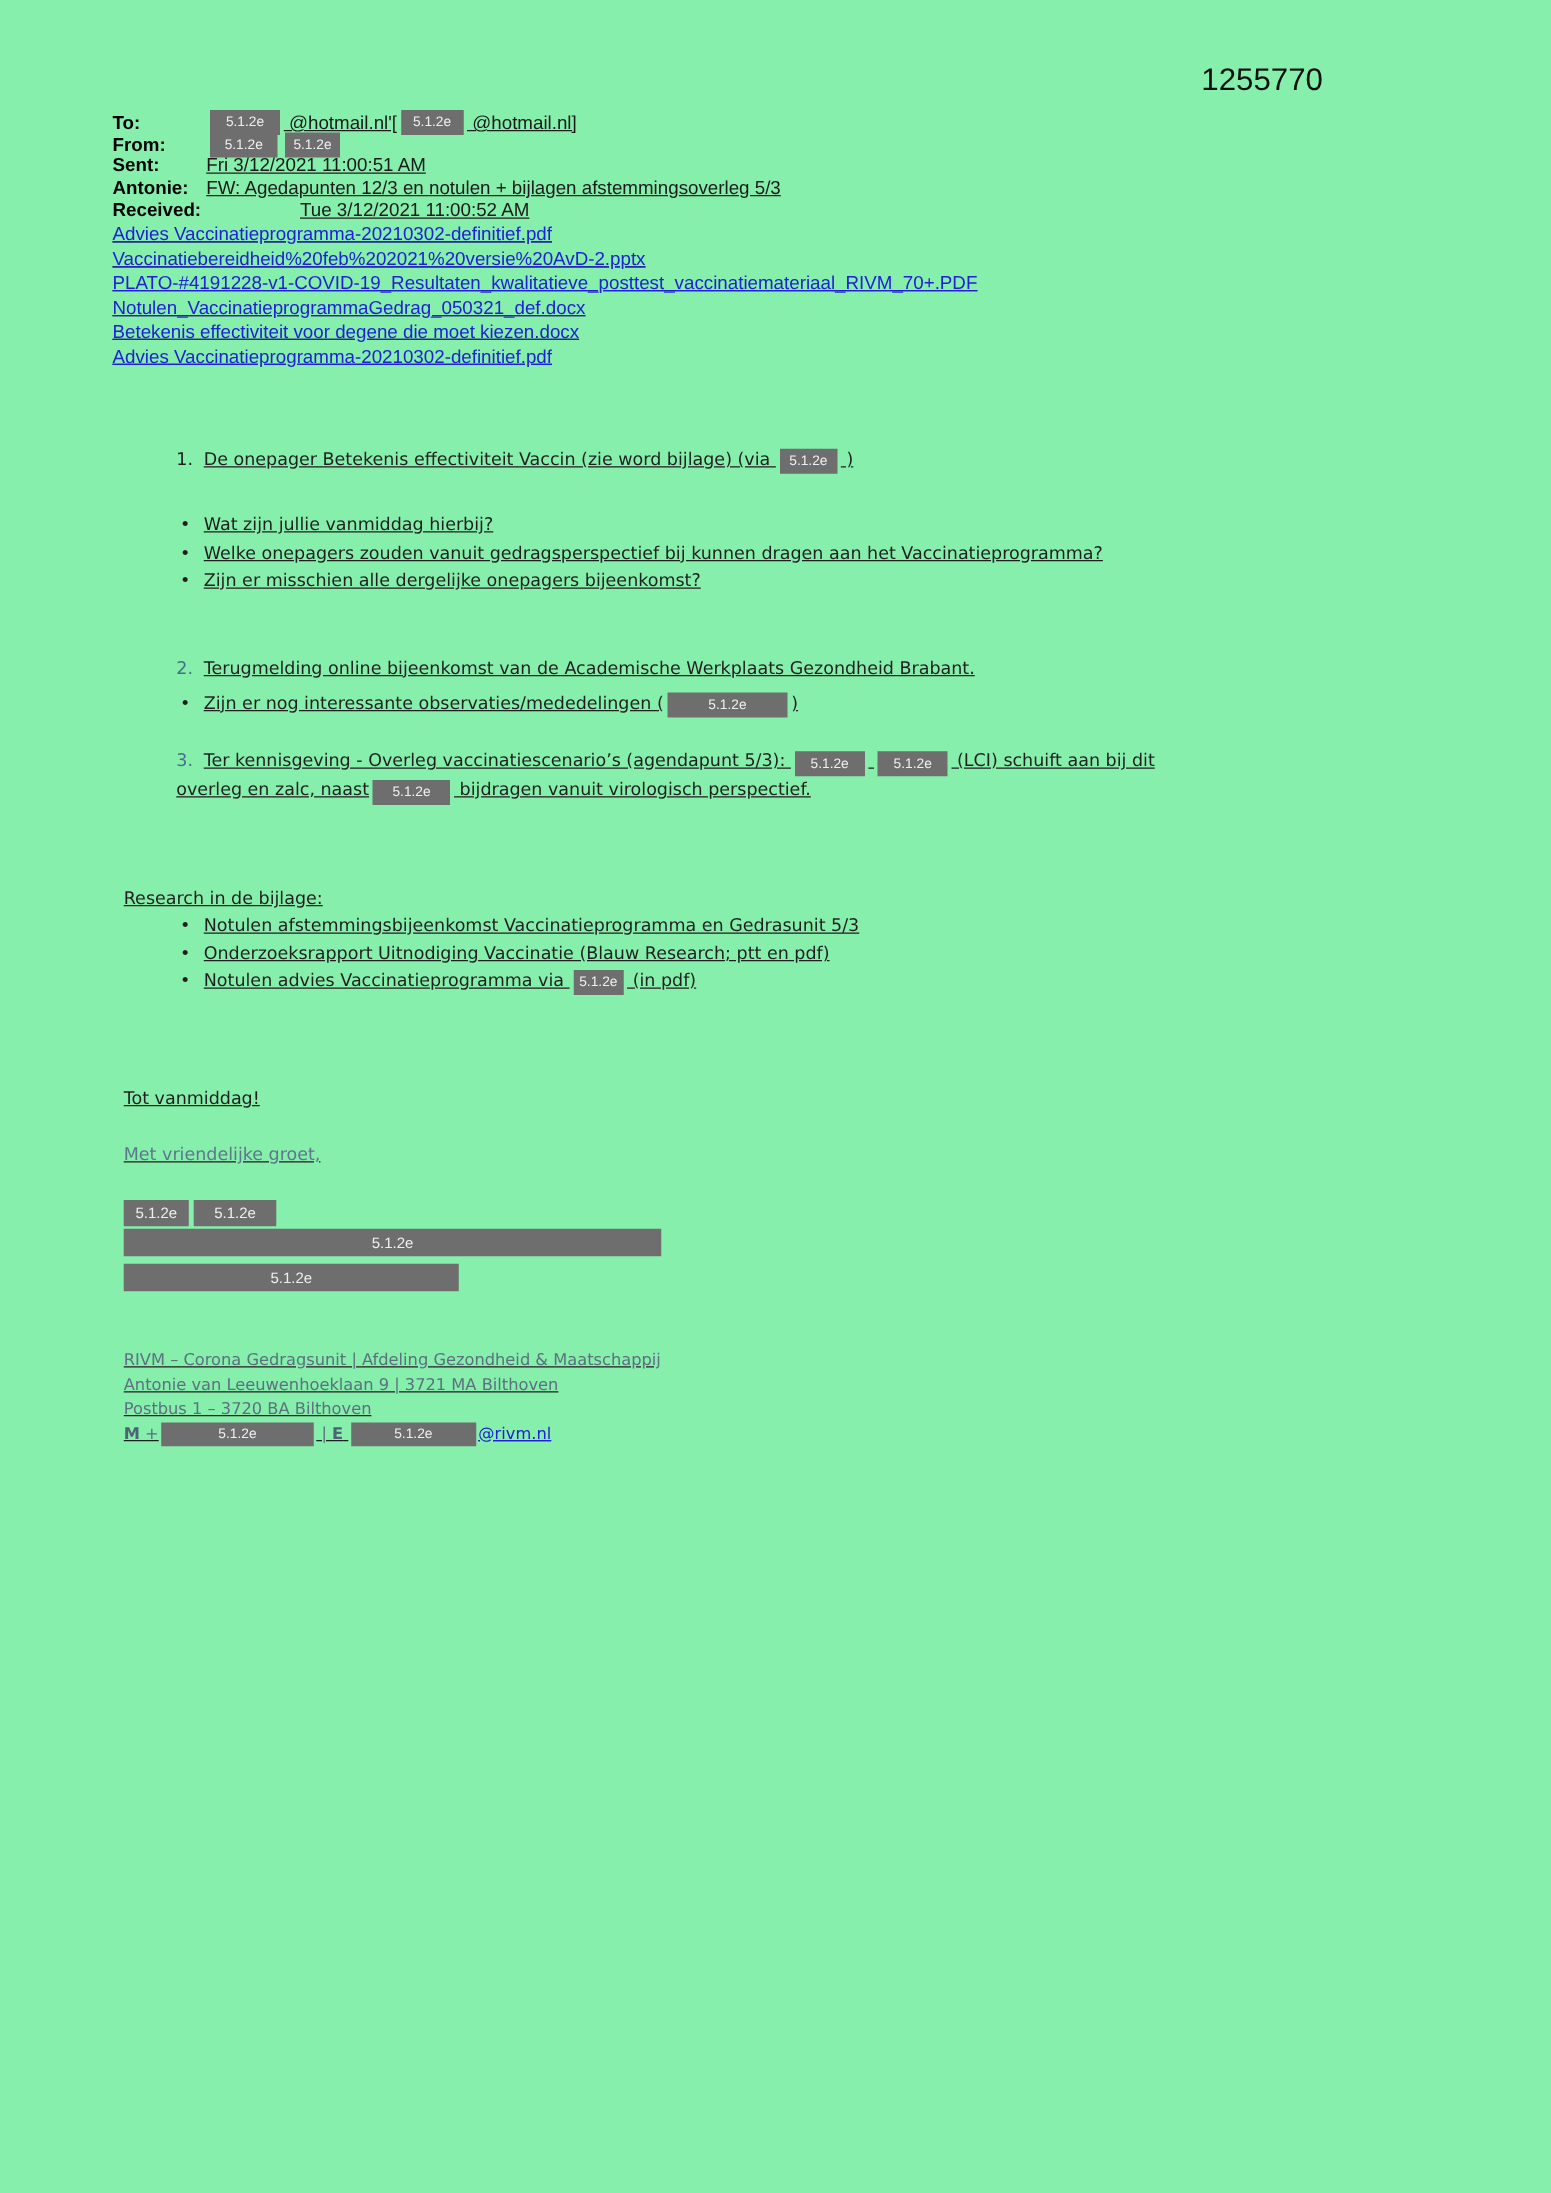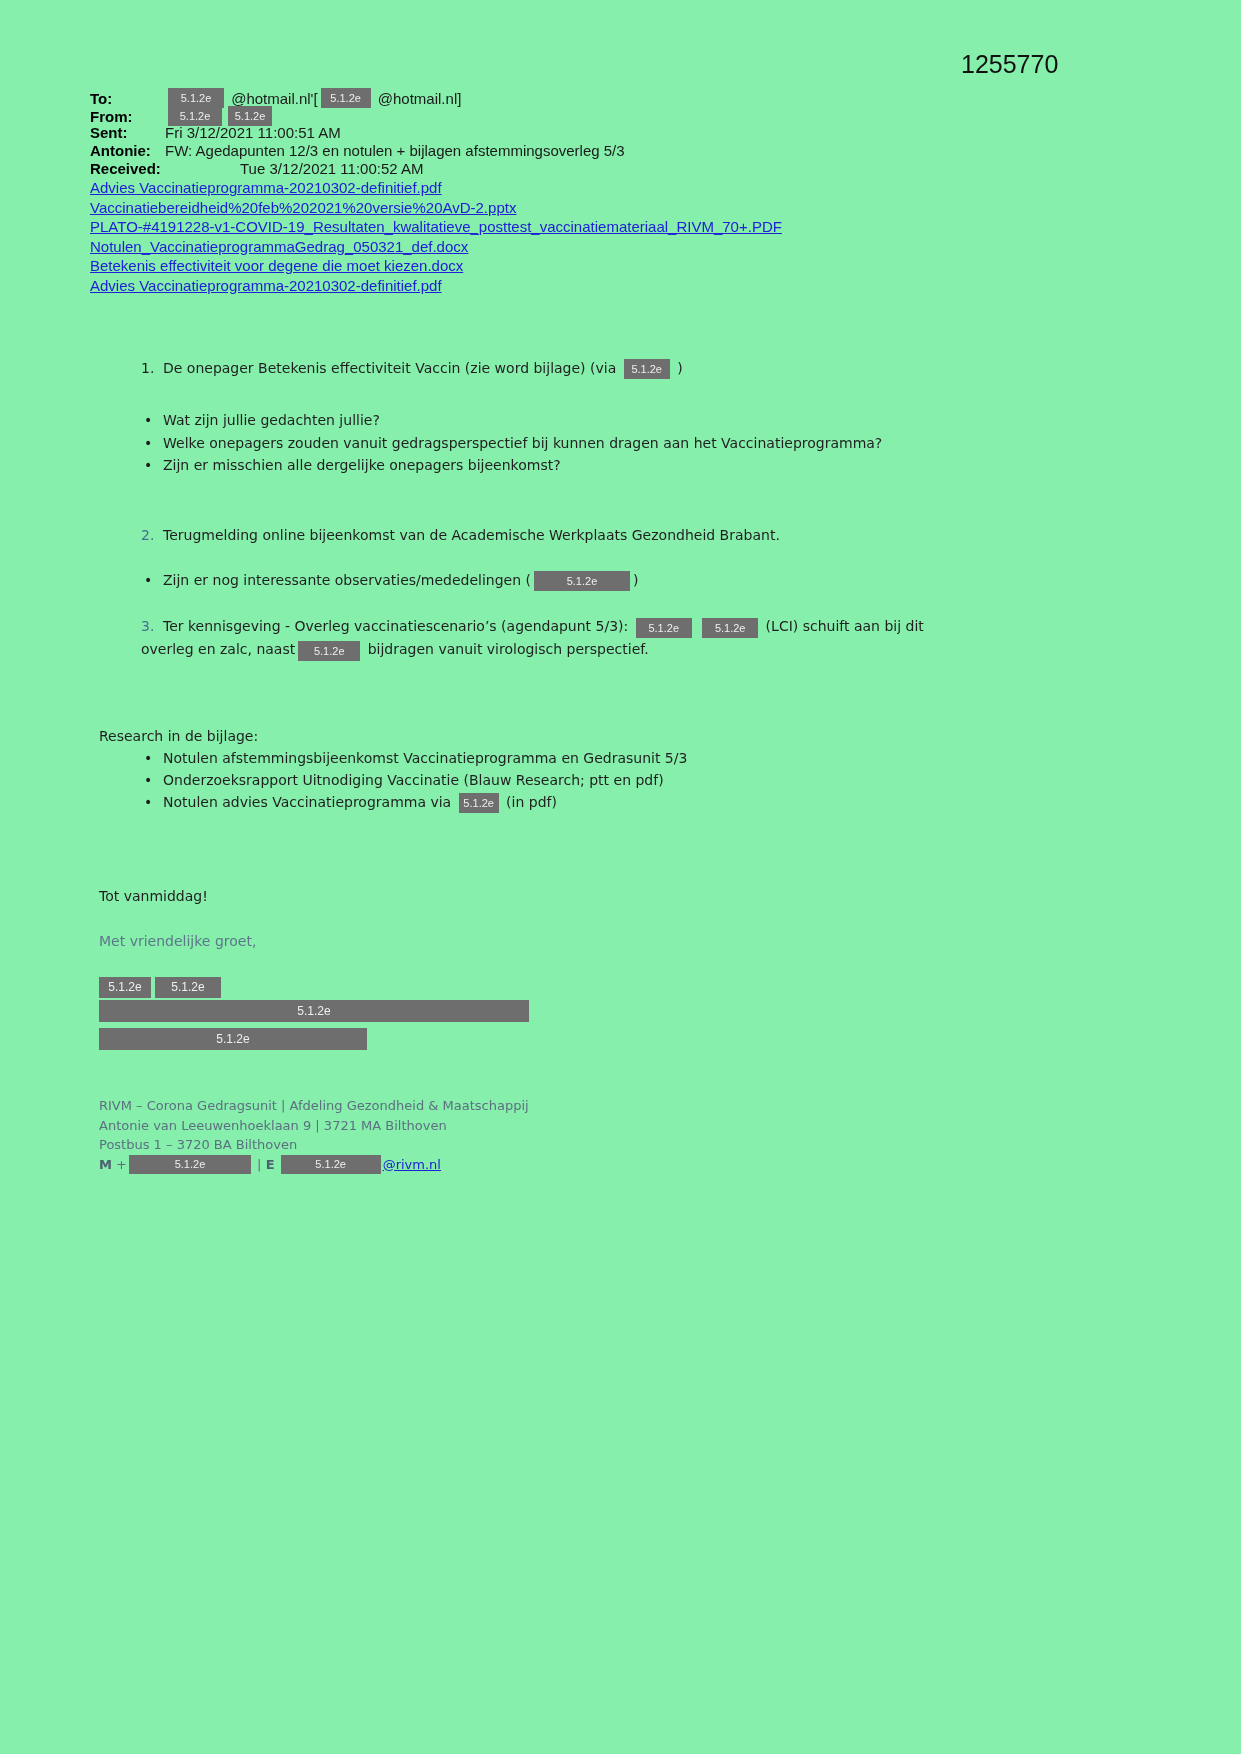--- a/index.html
+++ b/index.html
@@ -1,20 +1,20 @@
 <!DOCTYPE html>
 <html><head>
 <meta charset="utf-8">
 <style>
   html,body{margin:0;padding:0;background:#ffffff;}
   .page{position:relative;width:1241px;height:1754px;background:#86efac;overflow:hidden;
         font-family:"DejaVu Sans",sans-serif;color:#1f1f1f;}
   .doc-number{position:absolute;top:50px;left:961px;font-family:"Liberation Sans",sans-serif;
         font-size:25px;color:#111;}
-  .content{position:absolute;top:88px;left:90px;width:1080px;}
+  .content{position:absolute;top:88px;left:90px;width:1080px;text-decoration:underline;}
 
   
   .hdr{font-family:"Liberation Sans",sans-serif;font-size:15px;color:#1a1a1a;}
   .hrow{line-height:18px;height:18px;white-space:nowrap;}
   .hlabel{display:inline-block;width:75px;font-weight:bold;color:#000;}
   .hval.ind{padding-left:75px;}
 
   
   .atts{font-family:"Liberation Sans",sans-serif;font-size:15px;}
   .att{display:block;line-height:19.5px;height:19.5px;color:#2020d6;text-decoration:underline;
@@ -24,21 +24,21 @@
   .body{font-size:14px;line-height:22px;color:#1f1f1f;}
   .numitem{padding-left:51px;}
   .num{display:inline-block;width:22px;}
   .numitem.n23 .num{color:#46708a;}
   .numitem1{margin-top:62px;}
   .blist{list-style:none;margin:0;padding:0 0 0 73px;}
   .blist li{position:relative;line-height:22.5px;}
   .blist li::before{content:"\2022";position:absolute;left:-19px;color:#1f1f1f;}
   .blist1{margin-top:30px;}
   .numitem2{margin-top:47px;}
-  .blist2{margin-top:23px;}
+  .blist2{margin-top:6px;}
   .numitem3{margin-top:24px;line-height:23px;}
   .cont-line{padding-left:51px;line-height:23px;}
   .para{margin-left:9px;}
   .bijlage-h{margin-top:64px;}
   .blist.bijlage li{line-height:22px;}
   .closing1{margin-top:72px;}
   .closing2{margin-top:23px;color:#5c7789;}
 
   
   .redact{display:inline-block;background:#6e6e6e;color:#efefef;text-align:center;
@@ -94,21 +94,21 @@
       <a class="att" href="#">Advies Vaccinatieprogramma-20210302-definitief.pdf</a>
     </div>
 
     <div class="body">
 
       <div class="numitem numitem1">
         <span class="num">1.</span><span>De onepager Betekenis effectiviteit Vaccin (zie word bijlage) (via <span class="redact" style="width: 46px;">5.1.2e</span> )</span>
       </div>
 
       <ul class="blist blist1">
-        <li>Wat zijn jullie gedachten jullie?</li>
+        <li>Wat zijn jullie vanmiddag hierbij?</li>
         <li>Welke onepagers zouden vanuit gedragsperspectief bij kunnen dragen aan het Vaccinatieprogramma?</li>
         <li>Zijn er misschien alle dergelijke onepagers bijeenkomst?</li>
       </ul>
 
       <div class="numitem numitem2 n23">
         <span class="num">2.</span><span>Terugmelding online bijeenkomst van de Academische Werkplaats Gezondheid Brabant.</span>
       </div>
 
       <ul class="blist blist2">
         <li>Zijn er nog interessante observaties/mededelingen (<span class="redact" style="width: 96px;">5.1.2e</span>)</li>

